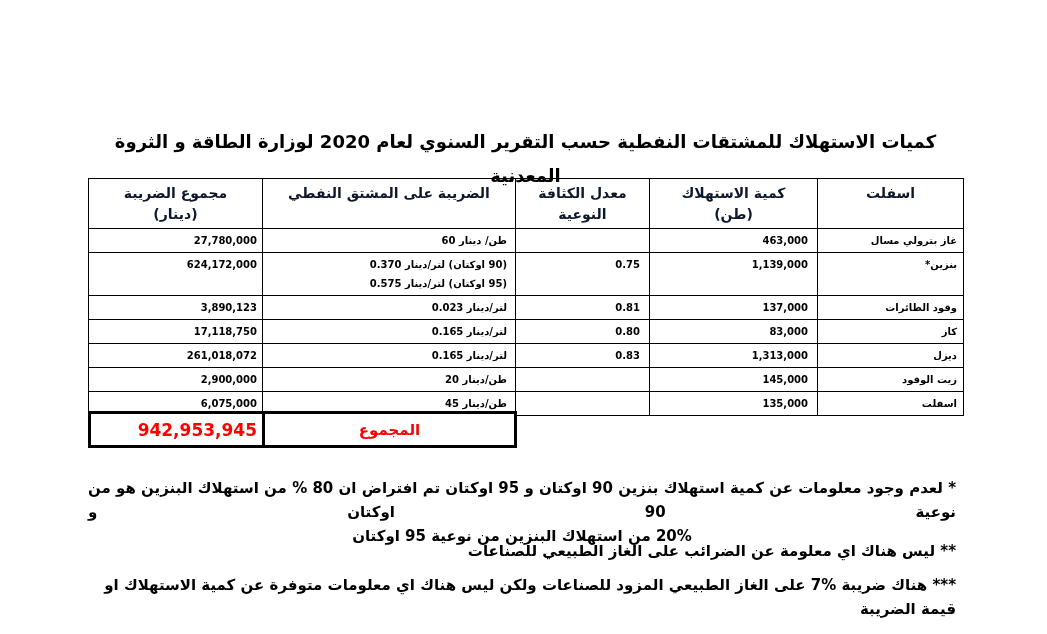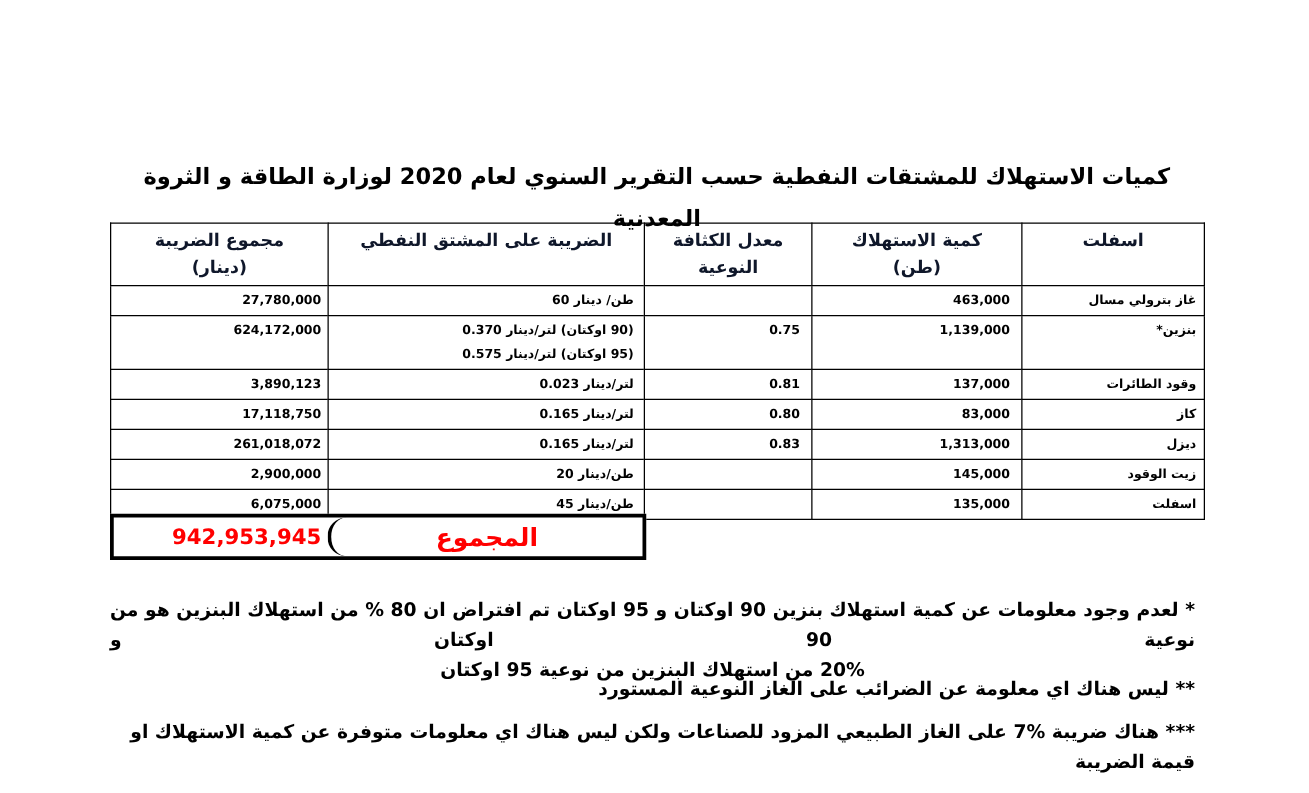--- a/index.html
+++ b/index.html
@@ -58,23 +58,22 @@
     display: flex;
     direction: rtl;
     align-items: center;
     background: #ffffff;
   }
   .total-label-cell {
     width: 252px; height: 100%;
     border-left: 3px solid #000000;
     display: flex; align-items: center; justify-content: center;
     color: #ff0000;
-    font-size: 20px;
+    font-size: 15px;
     direction: rtl;
-    border-radius: 15px;
   }
   .total-value-cell {
     flex: 1; height: 100%;
     display: flex; align-items: center; justify-content: flex-end;
     color: #ff0000;
     font-size: 17px;
     direction: ltr;
     padding-right: 5px;
   }
   .fn { font-size: 15px; line-height: 24px; }
@@ -177,14 +176,14 @@
 
 <div class="total-box">
   <div class="total-label-cell">المجموع</div>
   <div class="total-value-cell">942,953,945</div>
 </div>
 
 <div class="fn1 fn">
   <div class="fn1-l1">* لعدم وجود معلومات عن كمية استهلاك بنزين 90 اوكتان و 95 اوكتان تم افتراض ان 80 % من استهلاك البنزين هو من نوعية 90 اوكتان و</div>
   <div class="fn1-l2">20% من استهلاك البنزين من نوعية 95 اوكتان</div>
 </div>
-<div class="fn2 fn">** ليس هناك اي معلومة عن الضرائب على الغاز النوعية المستورد</div>
+<div class="fn2 fn">** ليس هناك اي معلومة عن الضرائب على الغاز الطبيعي للصناعات</div>
 <div class="fn3 fn">*** هناك ضريبة %7 على الغاز الطبيعي المزود للصناعات ولكن ليس هناك اي معلومات متوفرة عن كمية الاستهلاك او قيمة الضريبة</div>
 
 </body></html>

